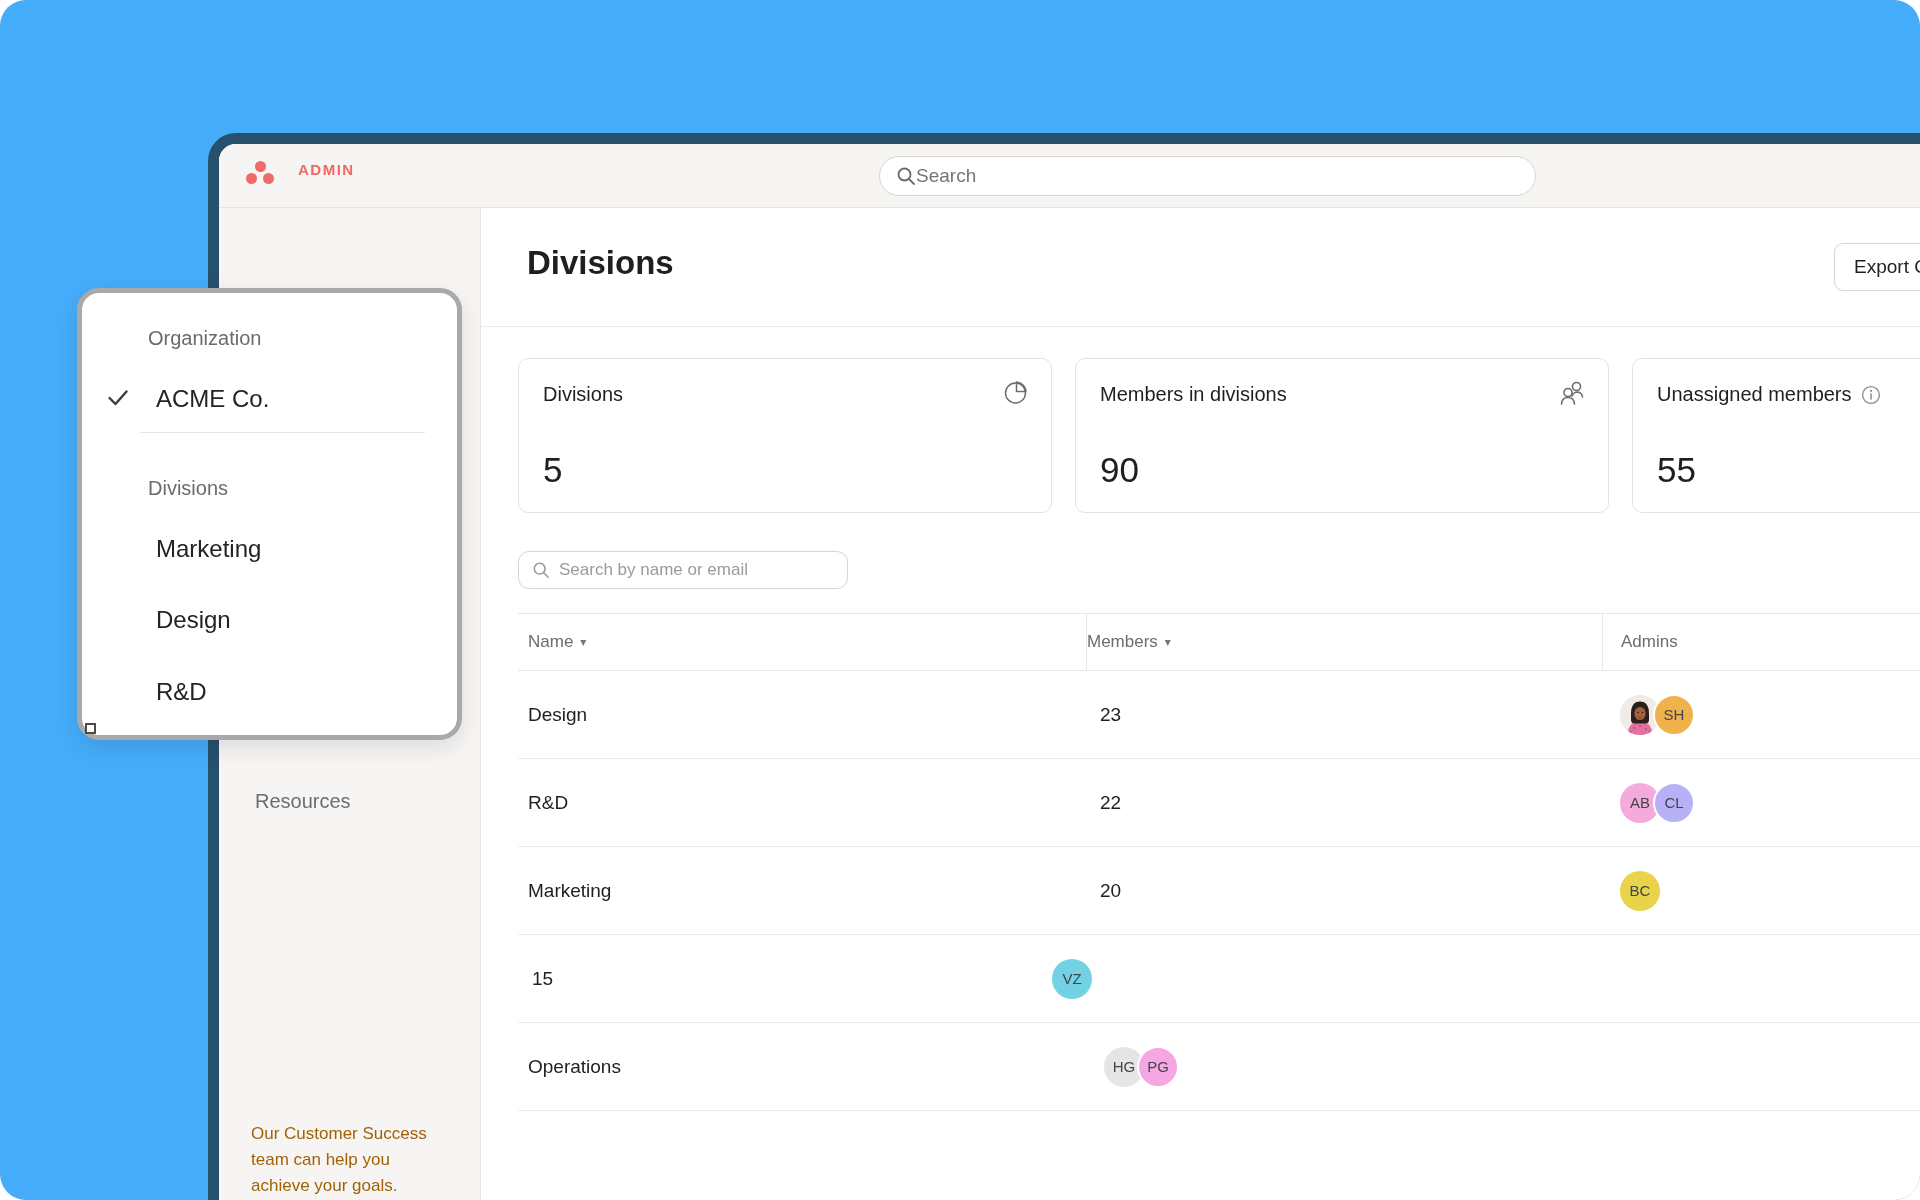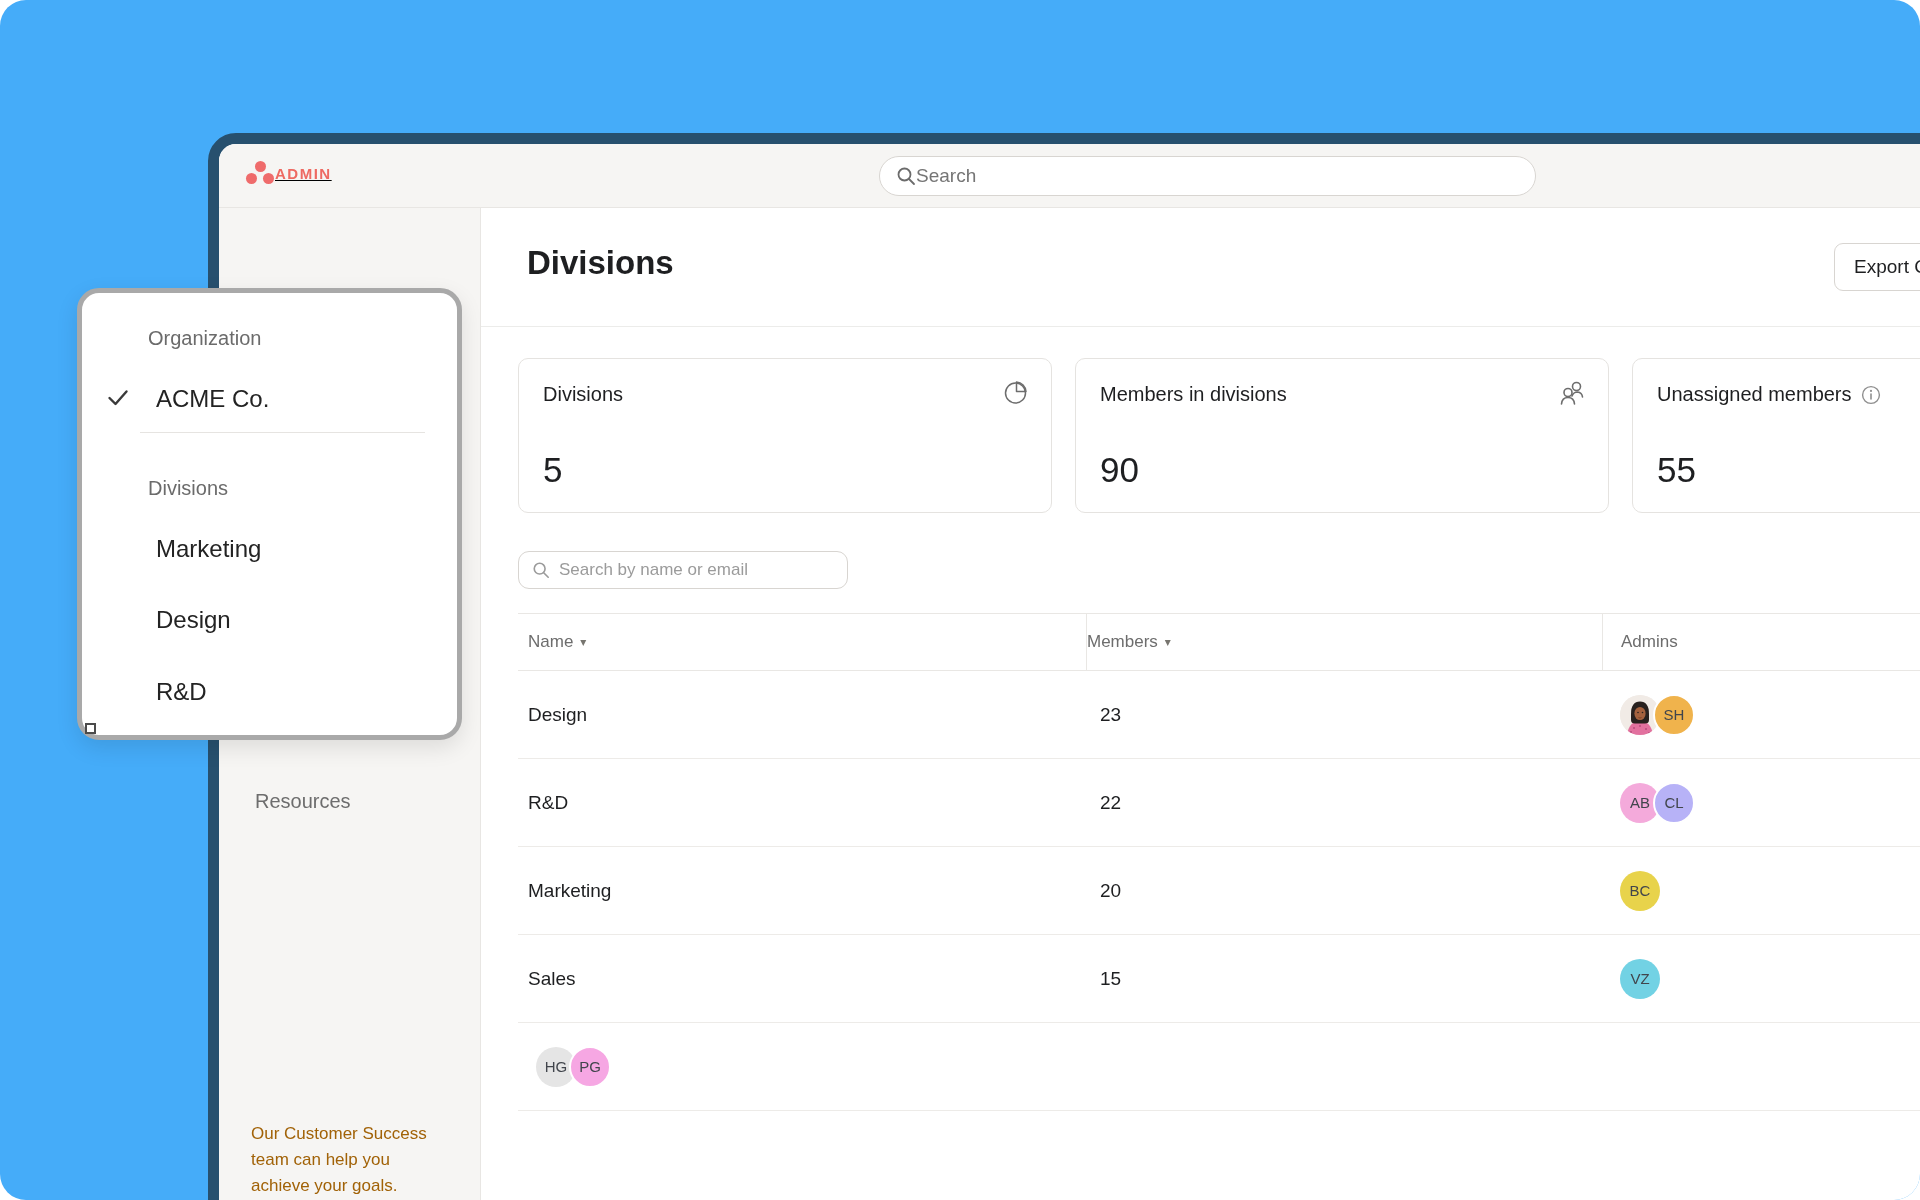--- a/index.html
+++ b/index.html
@@ -5,21 +5,21 @@
   html,body{margin:0;padding:0;background:#ffffff;}
   *{box-sizing:border-box;font-family:"Liberation Sans","DejaVu Sans",sans-serif;}
   #stage{position:relative;width:1920px;height:1200px;background:#45acf9;border-radius:26px;overflow:hidden;}
 
   
   #app-window{position:absolute;left:208px;top:133px;width:1780px;height:1130px;
     background:#ffffff;border:11px solid #27506e;border-radius:28px;overflow:hidden;}
 
   
   .topbar{position:absolute;left:0;top:0;width:100%;height:64px;background:#f6f5f3;border-bottom:1px solid #e8e6e3;}
-  .logo-wrap{position:absolute;left:27px;top:17px;display:flex;align-items:center;gap:1px;text-decoration:underline;}
+  .logo-wrap{position:absolute;left:27px;top:17px;display:flex;gap:24px;}
   .logo-dots{position:relative;width:28px;height:24px;}
   .logo-dots i{position:absolute;width:11px;height:11px;border-radius:50%;background:#ef6b6b;}
   .logo-dots i:nth-child(1){left:9px;top:0;}
   .logo-dots i:nth-child(2){left:0;top:12px;}
   .logo-dots i:nth-child(3){left:17px;top:12px;}
   .brand-label{color:#ee6a62;font-size:15px;font-weight:600;letter-spacing:1.5px;}
   .topbar-search{position:absolute;left:660px;top:12px;width:657px;height:40px;background:#fff;
     border:1px solid #d8d5d1;border-radius:20px;display:flex;align-items:center;padding:0 16px;}
   .topbar-search .ph{color:#757575;font-size:19px;}
 
@@ -228,30 +228,30 @@
         <div class="tc c1">Marketing</div>
         <div class="tc c2">20</div>
         <div class="tc c3">
             <div class="avatars">
           <span class="avatar" style="background: rgb(232, 211, 75);">BC</span>
         </div>
           </div>
       </div>
 
       <div class="t-row">
-        <div class="tc c1">Sales</div>
         <div class="tc c2">15</div>
         <div class="tc c3">
             <div class="avatars">
           <span class="avatar" style="background: rgb(114, 210, 228);">VZ</span>
         </div>
           </div>
       </div>
 
       <div class="t-row">
+        <div class="tc c1">Operations</div>
         <div class="tc c3">
             <div class="avatars">
           <span class="avatar" style="background: #e5e5e5;">HG</span>
           <span class="avatar" style="background: rgb(246, 167, 227);">PG</span>
         </div>
           </div>
       </div>
     </div>
 
   </div>

